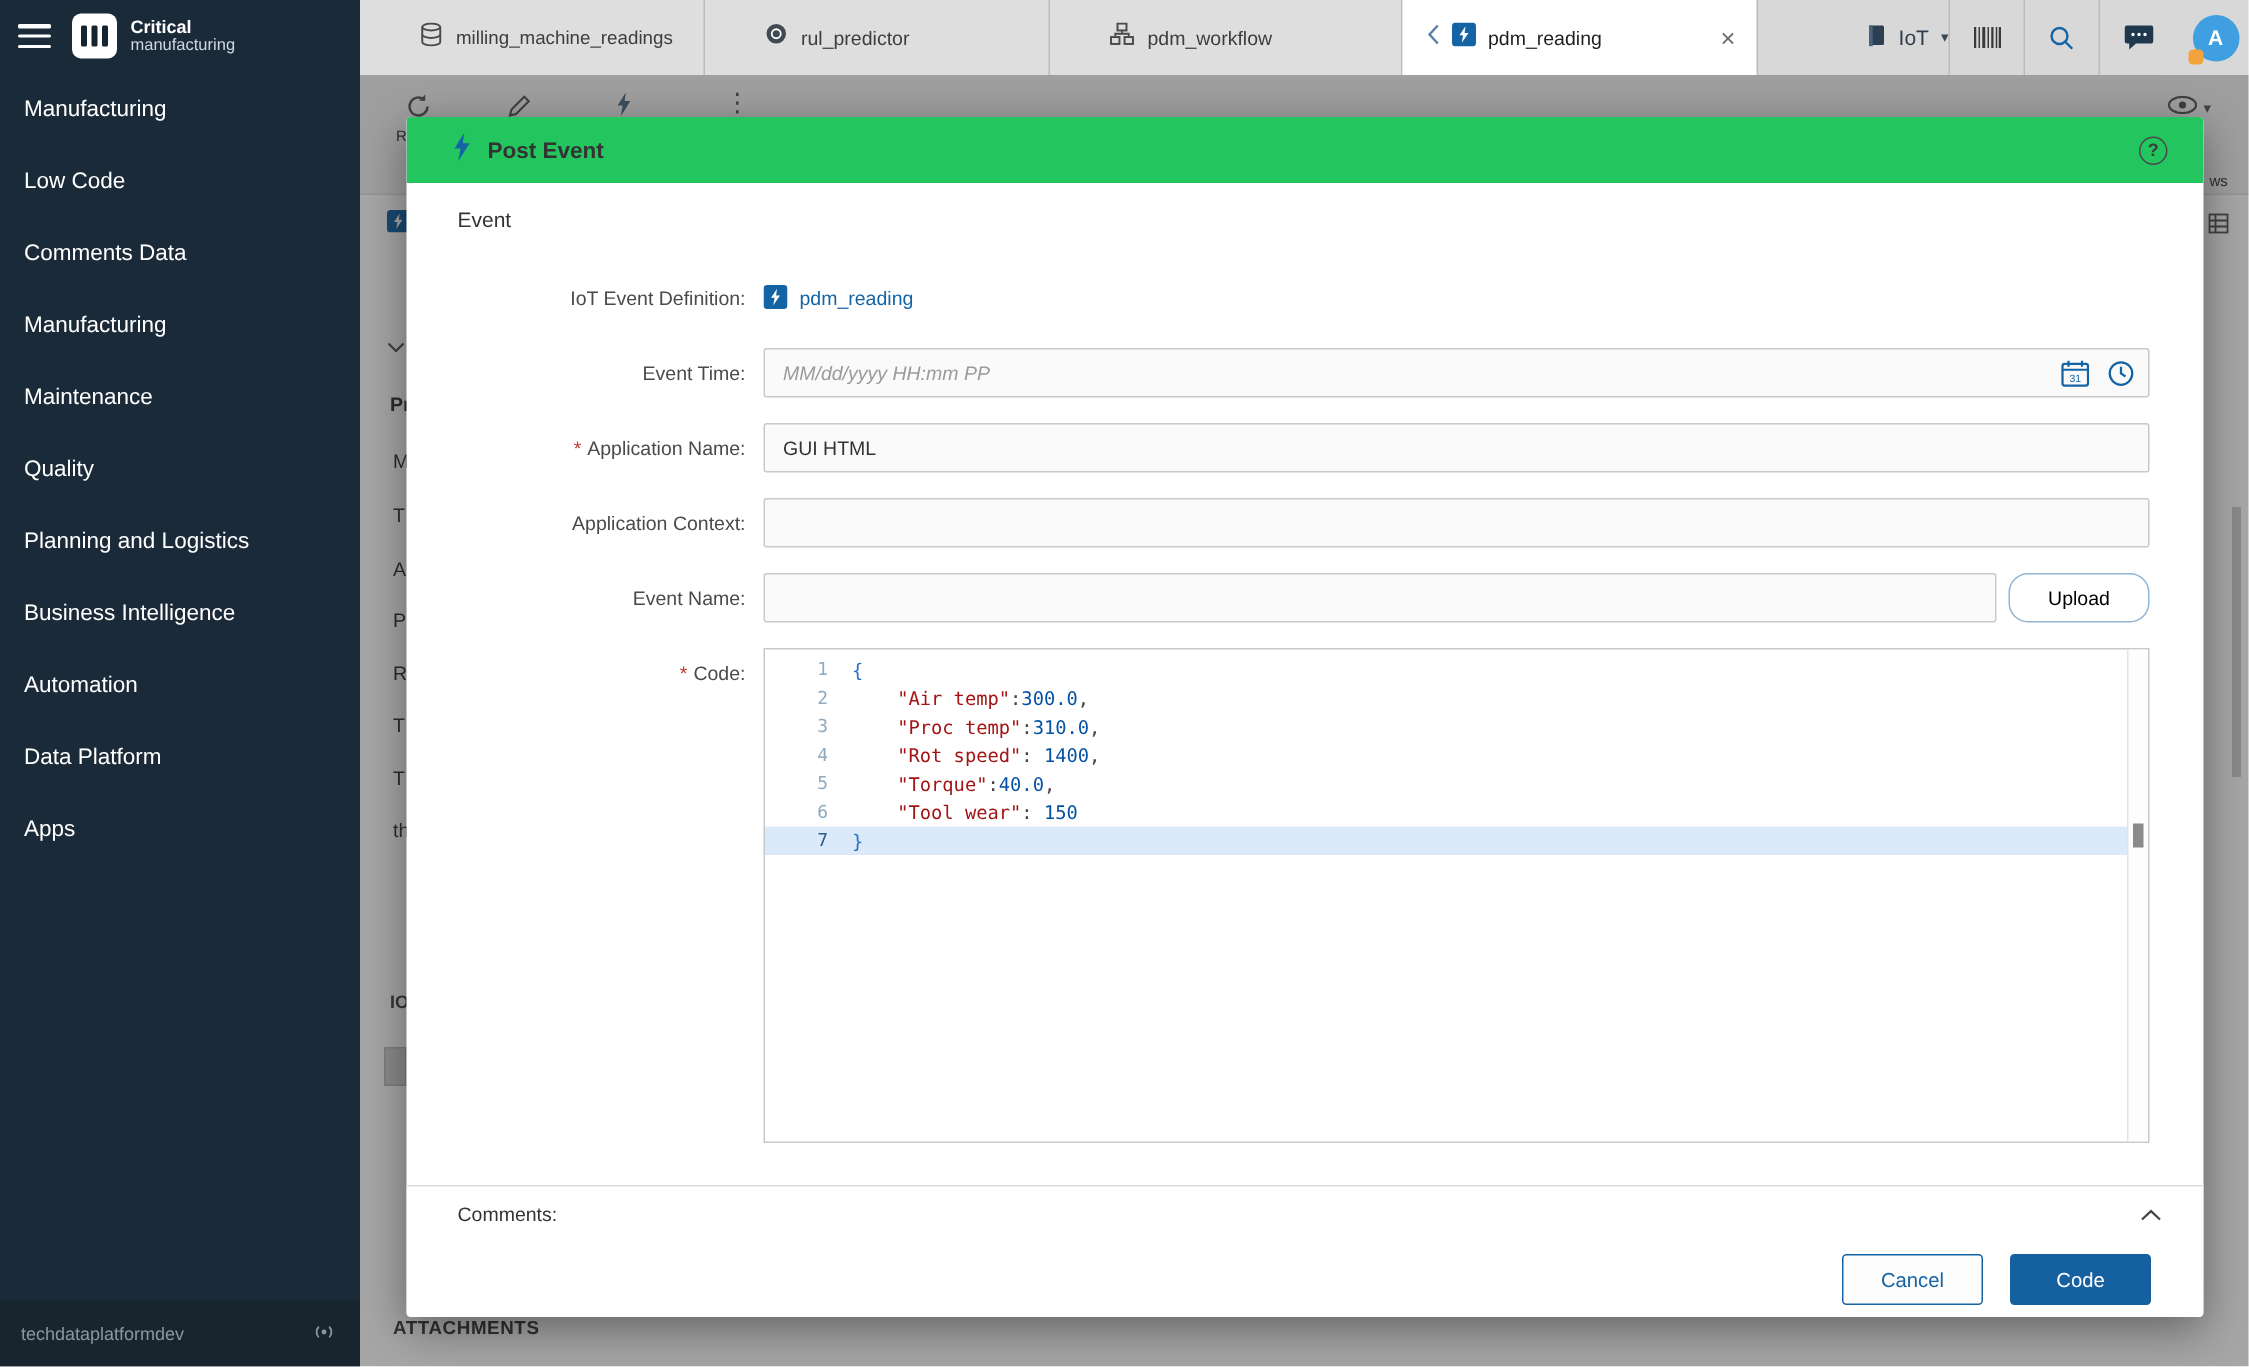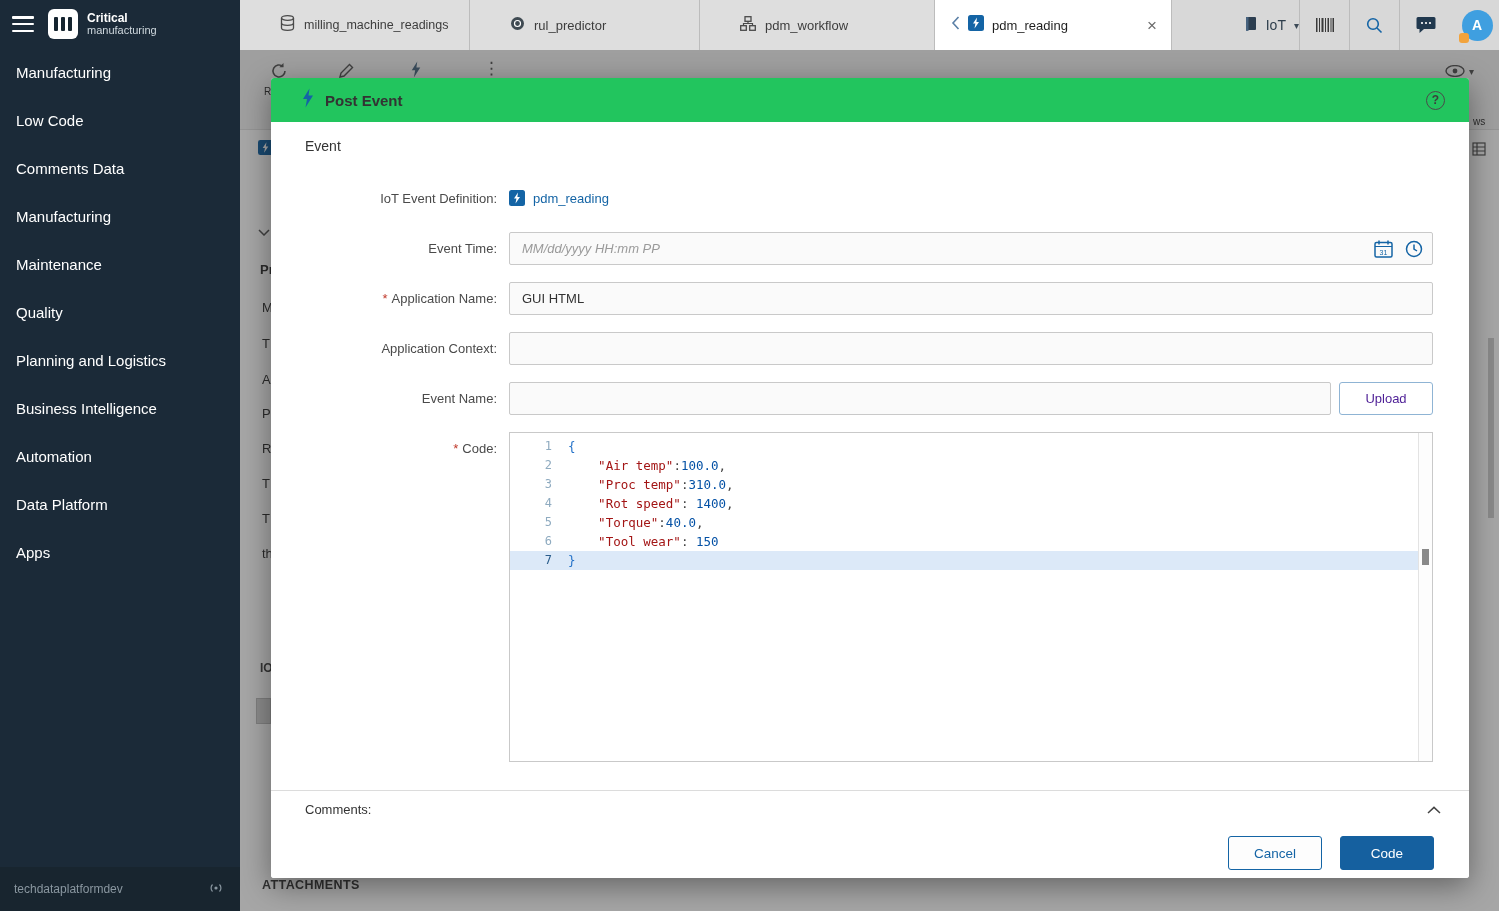--- a/index.html
+++ b/index.html
@@ -80,22 +80,22 @@
   .tag-icon { display:flex; align-items:center; }
 
   .text-input { width:100%; height:33px; border:1px solid #c9c9c9; border-radius:2px; background:#fafafa;
                 font-family:"Liberation Sans", sans-serif; font-size:13px; color:#333; padding:0 12px; outline:none; }
   .text-input::placeholder { font-style:italic; color:#9a9a9a; }
   .input-icons { position:absolute; right:10px; top:0; bottom:0; display:flex; align-items:center; gap:12px; }
   .input-icons svg { cursor:pointer; }
   .text-input--with-icons { padding-right:78px; }
 
   .file-row-input { flex:1; }
-  .upload-btn { flex:none; width:94px; height:33px; margin-left:8px; background:#fff; border:1px solid #8fb4d4; border-radius:3px;
-                color:#4c1d95; font-size:13px; font-family:"Liberation Sans", sans-serif; cursor:pointer; }
+  .upload-btn { flex:none; width:94px; height:33px; margin-left:8px; background:#fff; border:1px solid #8fb4d4; border-radius:13px;
+                color:#000000; font-size:13px; font-family:"Liberation Sans", sans-serif; cursor:pointer; }
 
   
   .editor { position:relative; flex:1; height:330px; border:1px solid #c9c9c9; background:#fff; overflow:hidden;
             font-family:"DejaVu Sans Mono", monospace; font-size:12.5px; }
   .editor-lines { position:absolute; top:4px; left:0; right:14px; }
   .ed-line { display:flex; height:19px; line-height:19px; white-space:pre; }
   .ed-line .gutter { width:58px; flex:none; text-align:right; padding-right:16px; color:#8fabc0; font-size:12px; }
   .ed-line .code { flex:1; color:#333; }
   .ed-line.active { background:#dce9f8; }
   .ed-line.active .gutter { color:#2b5d8c; }
@@ -403,21 +403,21 @@
 
         <div class="form-row form-row--editor">
           <label class="form-label">
             <span class="req">*</span>
             <span>Code:</span>
           </label>
           <div class="form-control">
             <div class="editor">
               <div class="editor-lines" id="editor-lines">
                   <div class="ed-line"><span class="gutter">1</span><span class="code"><span class="tok-brace">{</span></span></div>
-                  <div class="ed-line"><span class="gutter">2</span><span class="code"><span class="tok-ws">    </span><span class="tok-key">"Air temp"</span><span class="tok-punct">:</span><span class="tok-num">100.0</span><span class="tok-punct">,</span></span></div>
+                  <div class="ed-line"><span class="gutter">2</span><span class="code"><span class="tok-ws">    </span><span class="tok-key">"Air temp"</span><span class="tok-punct">:</span><span class="tok-num">300.0</span><span class="tok-punct">,</span></span></div>
                   <div class="ed-line"><span class="gutter">3</span><span class="code"><span class="tok-ws">    </span><span class="tok-key">"Proc temp"</span><span class="tok-punct">:</span><span class="tok-num">310.0</span><span class="tok-punct">,</span></span></div>
                   <div class="ed-line"><span class="gutter">4</span><span class="code"><span class="tok-ws">    </span><span class="tok-key">"Rot speed"</span><span class="tok-punct">: </span><span class="tok-num">1400</span><span class="tok-punct">,</span></span></div>
                   <div class="ed-line"><span class="gutter">5</span><span class="code"><span class="tok-ws">    </span><span class="tok-key">"Torque"</span><span class="tok-punct">:</span><span class="tok-num">40.0</span><span class="tok-punct">,</span></span></div>
                   <div class="ed-line"><span class="gutter">6</span><span class="code"><span class="tok-ws">    </span><span class="tok-key">"Tool wear"</span><span class="tok-punct">: </span><span class="tok-num">150</span></span></div>
                   <div class="ed-line active"><span class="gutter">7</span><span class="code"><span class="tok-brace">}</span></span></div>
                 </div>
               <div class="editor-vtrack">
                 <div class="editor-vthumb"></div>
               </div>
             </div>

